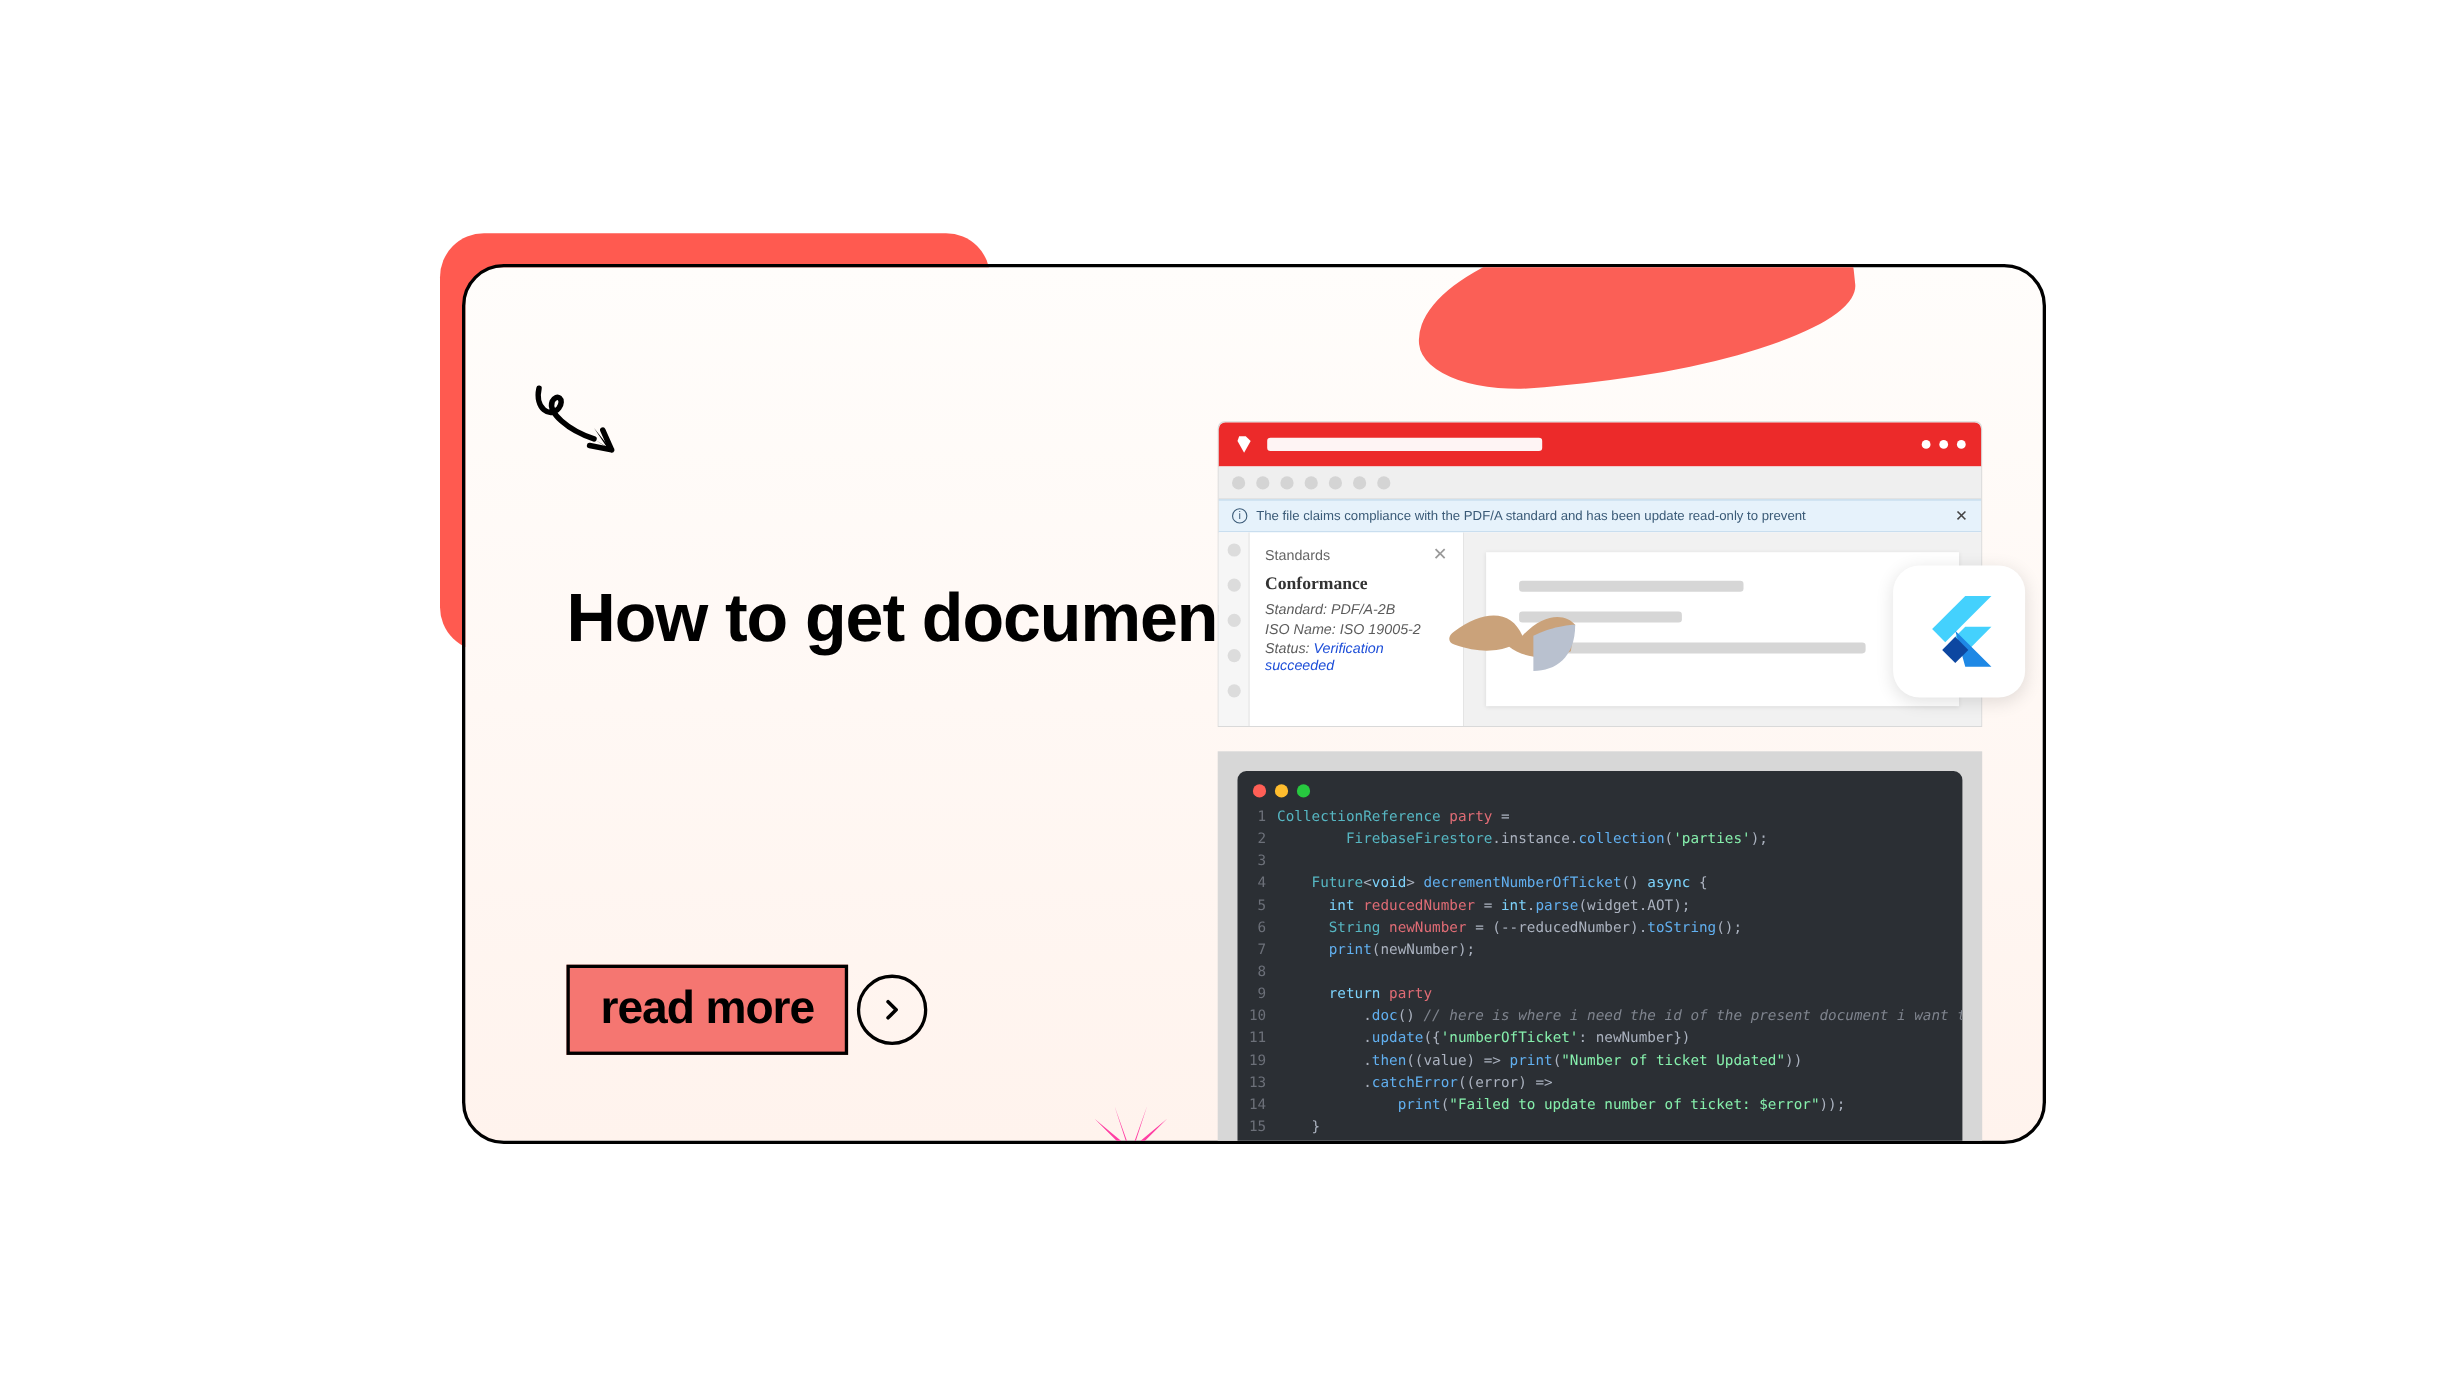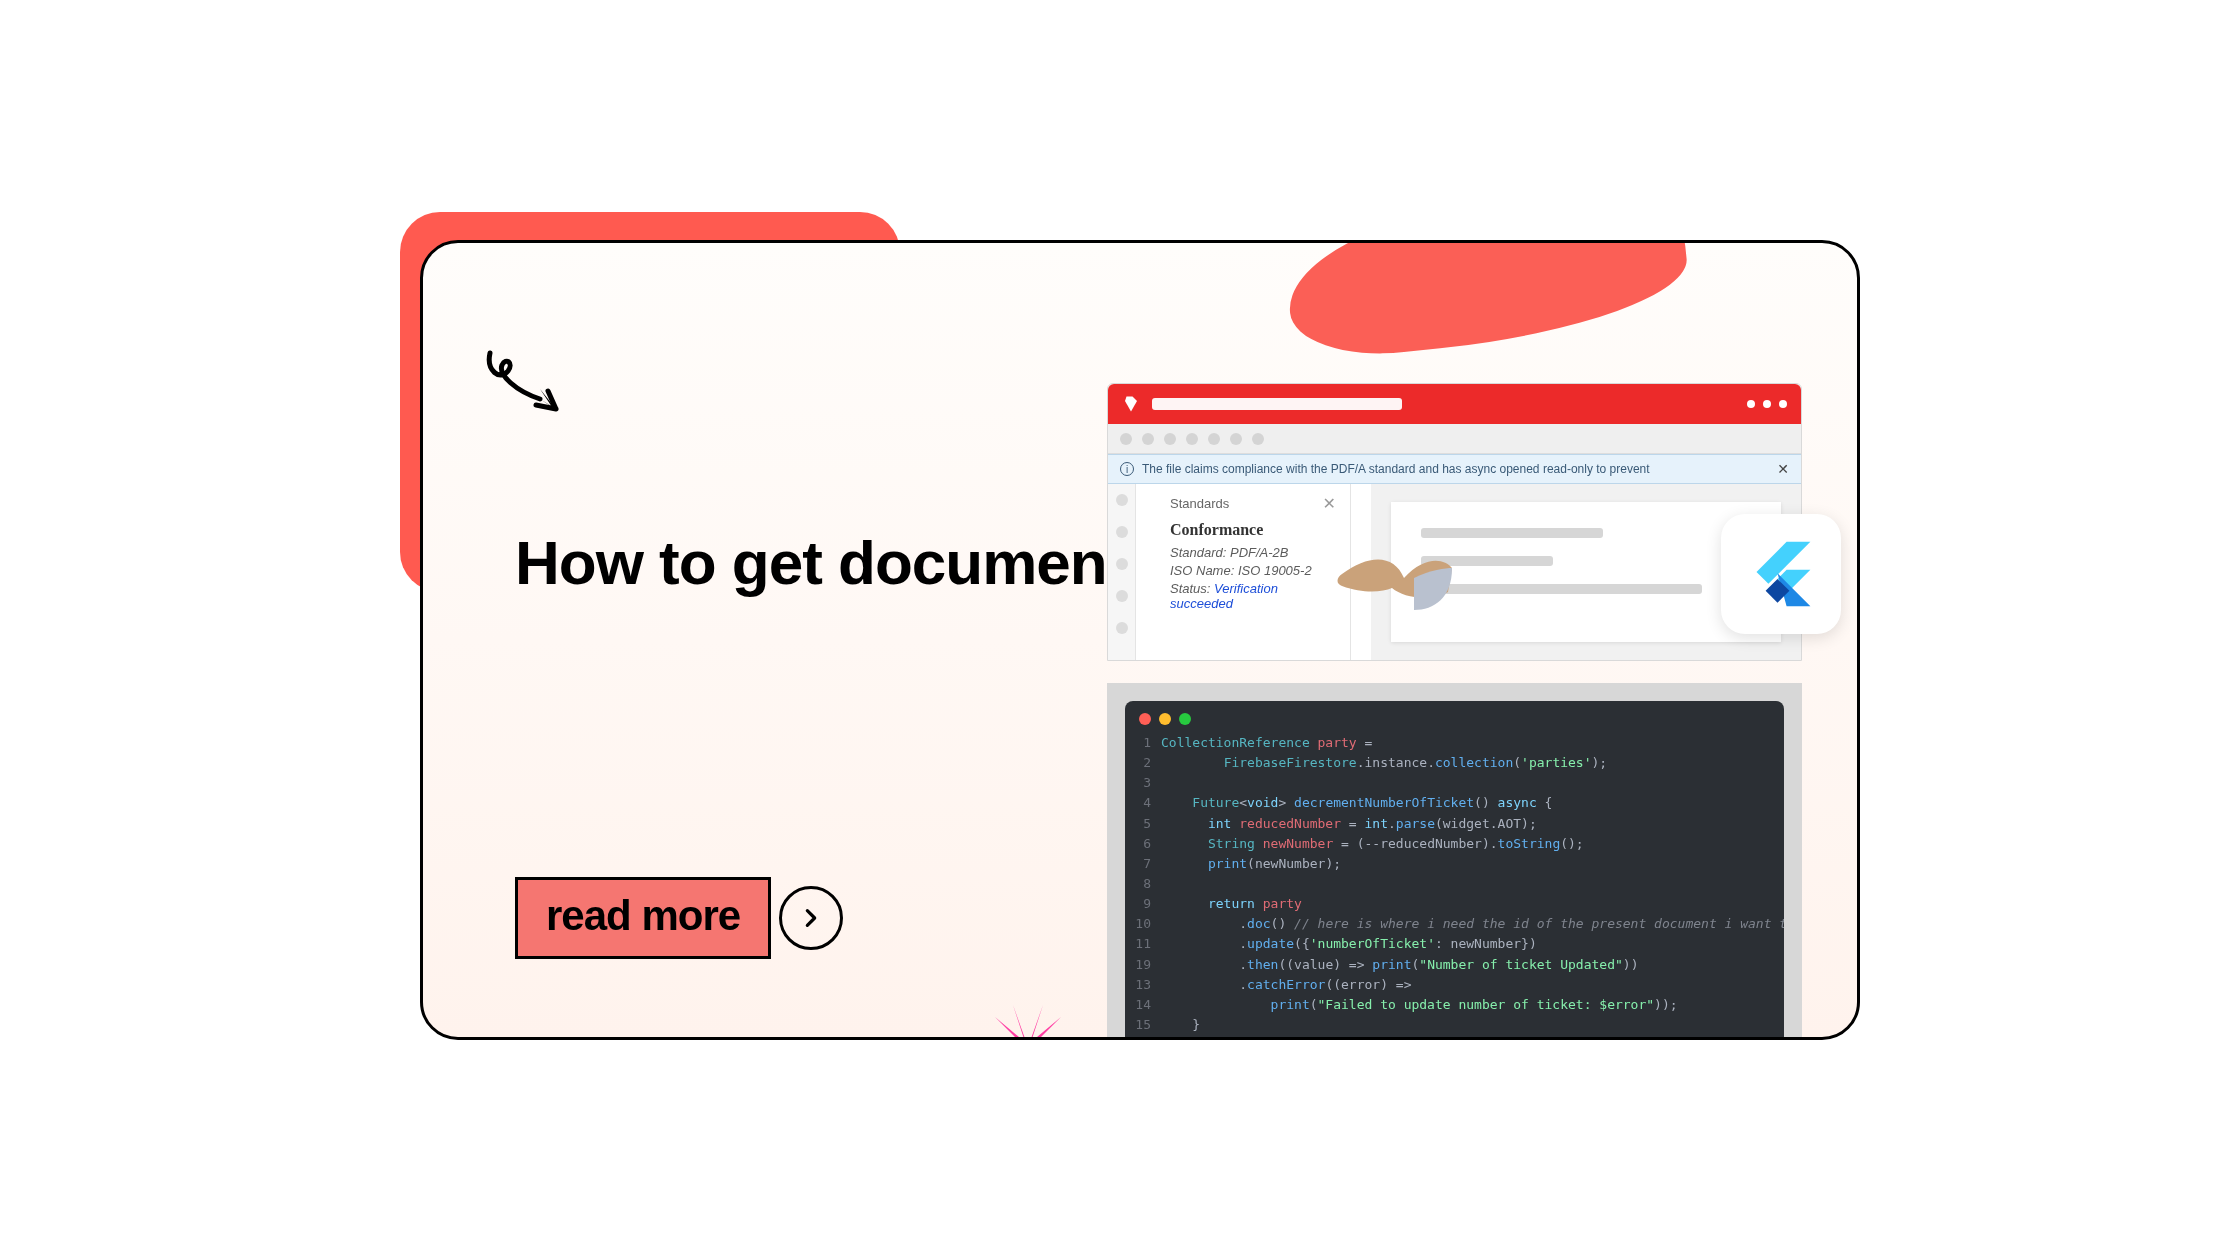--- a/index.html
+++ b/index.html
@@ -179,21 +179,20 @@
 .info-circle {
   width: 14px; height: 14px; border: 1.5px solid #3a5a77; border-radius: 50%;
   display: flex; align-items: center; justify-content: center; font-size: 10px;
 }
 .pdf-close { font-size: 14px; color: #444; cursor: pointer; }
 
 .pdf-body {
   display: flex;
   background: #fff;
   min-height: 170px;
-  gap: 20px;
 }
 .pdf-side {
   width: 28px;
   background: #f6f6f6;
   border-right: 1px solid #e4e4e4;
   display: flex; flex-direction: column; align-items: center;
   padding-top: 10px; gap: 20px;
 }
 .pdf-side span { width: 12px; height: 12px; background: #dcdcdc; border-radius: 50%; }
 
@@ -343,21 +342,21 @@
             <span></span>
             <span></span>
             <span></span>
             <span></span>
             <span></span>
             <span></span>
         </div>
         <div class="pdf-banner">
           <div class="pdf-banner-left">
             <div class="info-circle">i</div>
-            <span>The file claims compliance with the PDF/A standard and has async opened read-only to prevent</span>
+            <span>The file claims compliance with the PDF/A standard and has been update read-only to prevent</span>
           </div>
           <span class="pdf-close">✕</span>
         </div>
         <div class="pdf-body">
           <div class="pdf-side">
             <span></span>
               <span></span>
               <span></span>
               <span></span>
               <span></span>

